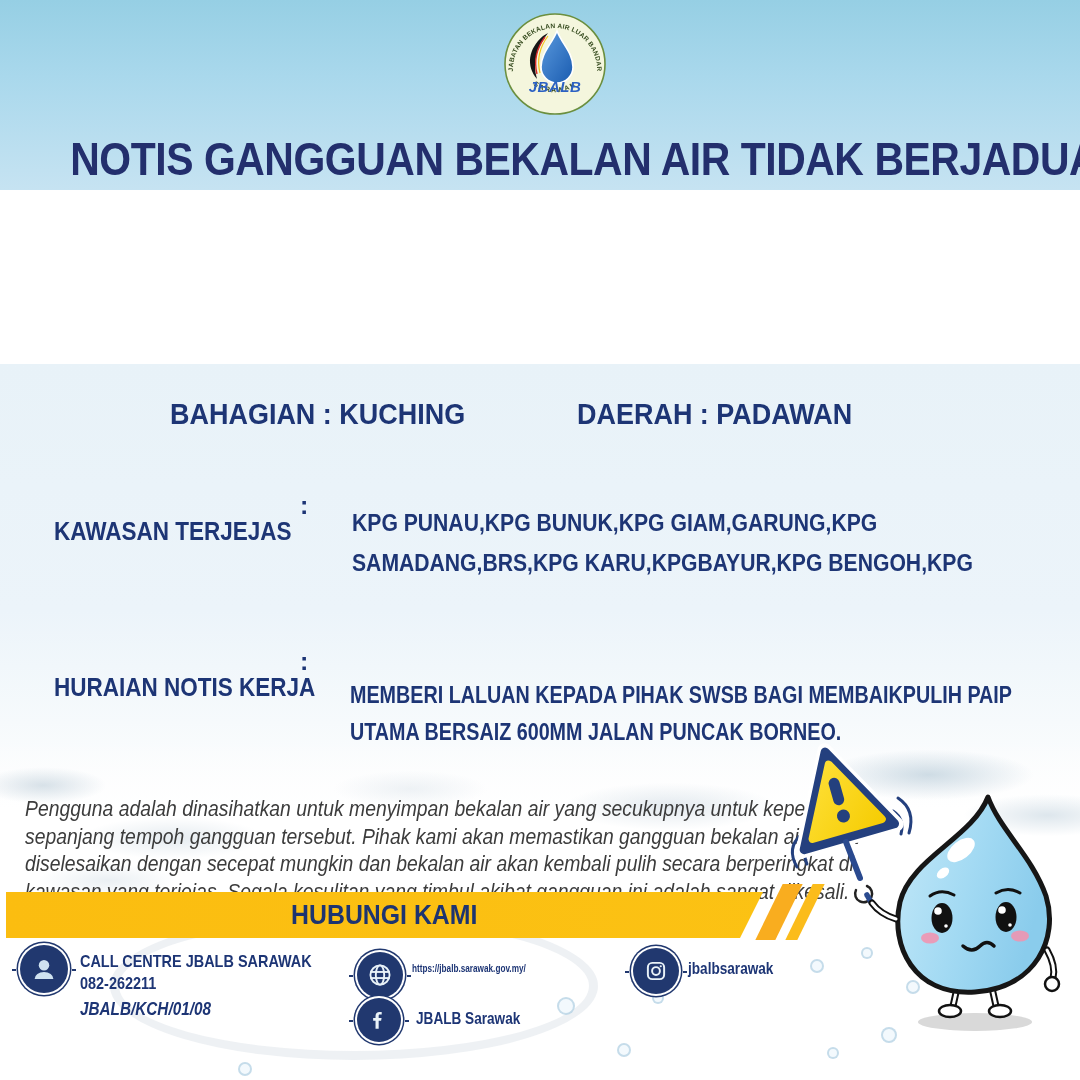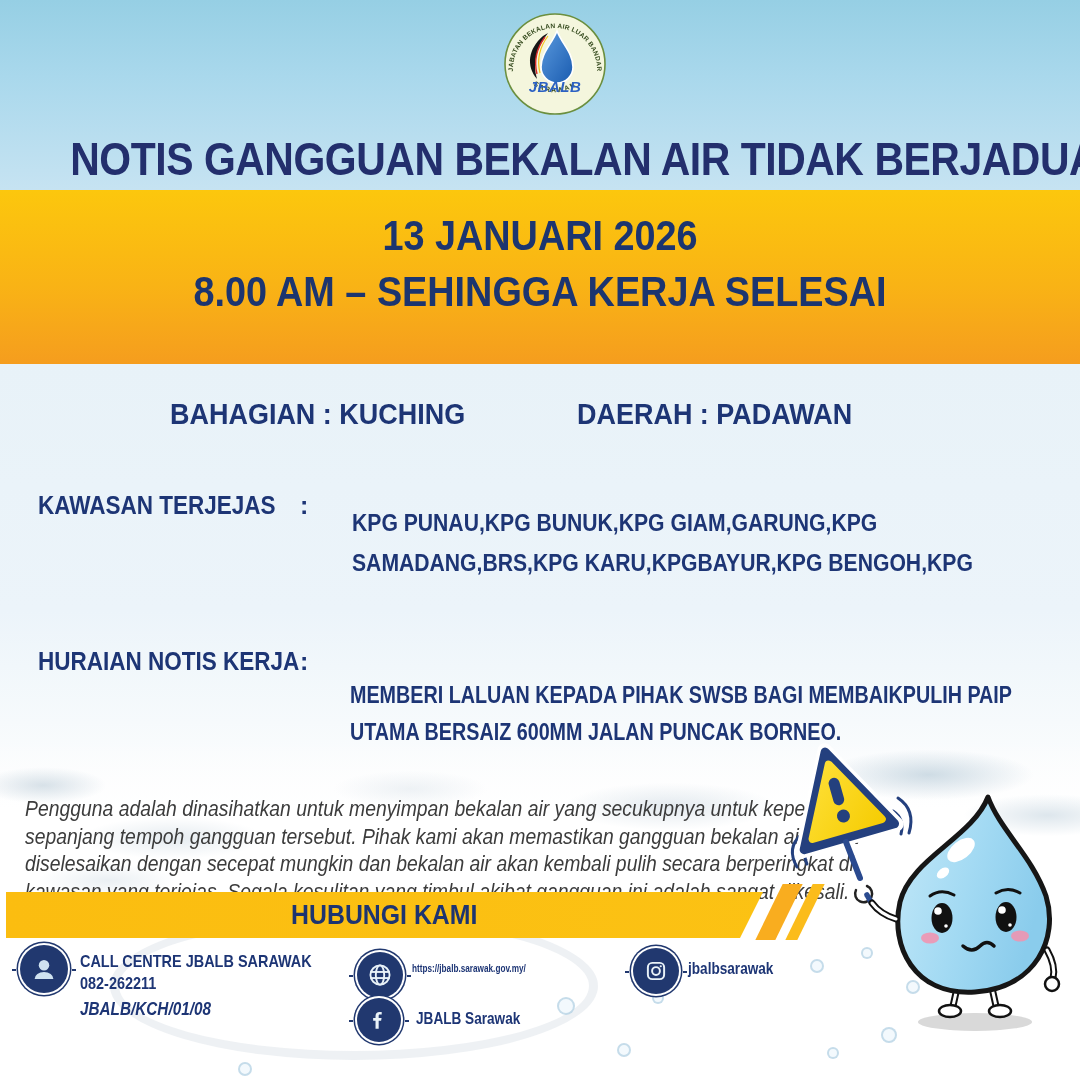--- a/index.html
+++ b/index.html
@@ -25,21 +25,21 @@
   
   .content{position:absolute;left:0;top:364px;width:1080px;height:616px;
     background:linear-gradient(180deg,#e8f2f8 0%,#ecf4fa 40%,#f6fafc 58%,#ffffff 72%);}
   .navy{color:#1d3575;}
   .cond{display:inline-block;transform-origin:0 50%;white-space:nowrap;}
 
   .bahagian{position:absolute;left:170px;top:34px;font-size:29px;font-weight:bold;}
   .daerah{position:absolute;left:577px;top:34px;font-size:29px;font-weight:bold;}
   .bahagian .cond,.daerah .cond{transform:scaleX(.93);}
 
-  .sec-label{position:absolute;left:38px;font-size:25px;font-weight:bold;}
+  .sec-label{position:absolute;left:54px;font-size:25px;font-weight:bold;margin-top:26px;}
   .sec-label .cond{transform:scaleX(.9);}
   .sec-colon{position:absolute;left:300px;font-size:25px;font-weight:bold;}
   .kaw-label{top:127px;} .kaw-colon{top:127px;}
   .hur-label{top:283px;} .hur-colon{top:283px;}
 
   .kaw-lines{position:absolute;left:352px;top:140px;font-size:23.5px;font-weight:bold;line-height:39.5px;}
   .kaw-lines .cond{transform:scaleX(.9);}
   .hur-lines{position:absolute;left:350px;top:313px;font-size:23.5px;font-weight:bold;line-height:37px;}
   .hur-lines .cond{transform:scaleX(.84);}
   .kaw-lines div,.hur-lines div{white-space:nowrap;}
@@ -122,24 +122,20 @@
       </text>
       <path d="M49,21 C38,35 33,50 38,67 C27,54 29,37 44,24 Z" fill="#151515"></path>
       <path d="M46,25 C37,37 35,50 38,62" stroke="#d42a2a" stroke-width="1.4" fill="none"></path>
       <path d="M49,24 C40,36 38,49 41,61" stroke="#f4c31a" stroke-width="1.2" fill="none"></path>
       <path d="M58,19 C63,32 74,41 74,55 A16,16 0 1 1 42,55 C42,41 53,32 58,19 Z" fill="url(#dropg)" stroke="#fff" stroke-width="1.6"></path>
       <text x="56" y="80" text-anchor="middle" font-size="15" font-weight="bold" font-style="italic" fill="#2b61c3" letter-spacing="0.5">JBALB</text>
     </svg>
     <div class="main-title">NOTIS GANGGUAN BEKALAN AIR TIDAK BERJADUAL</div>
   </div>
 
-  <div class="date-banner">
-    <div class="date-line l1">13 JANUARI 2026</div>
-    <div class="date-line l2">8.00 AM – SEHINGGA KERJA SELESAI</div>
-  </div>
 
   <div class="content">
 
     <div class="splash-band"></div>
     <div class="water-ring"></div>
     <div class="bubble" style="left:810px;top:595px;width:10px;height:10px;"></div>
     <div class="bubble" style="left:861px;top:583px;width:8px;height:8px;"></div>
     <div class="bubble" style="left:906px;top:616px;width:10px;height:10px;"></div>
     <div class="bubble" style="left:881px;top:663px;width:12px;height:12px;"></div>
     <div class="bubble" style="left:827px;top:683px;width:8px;height:8px;"></div>

